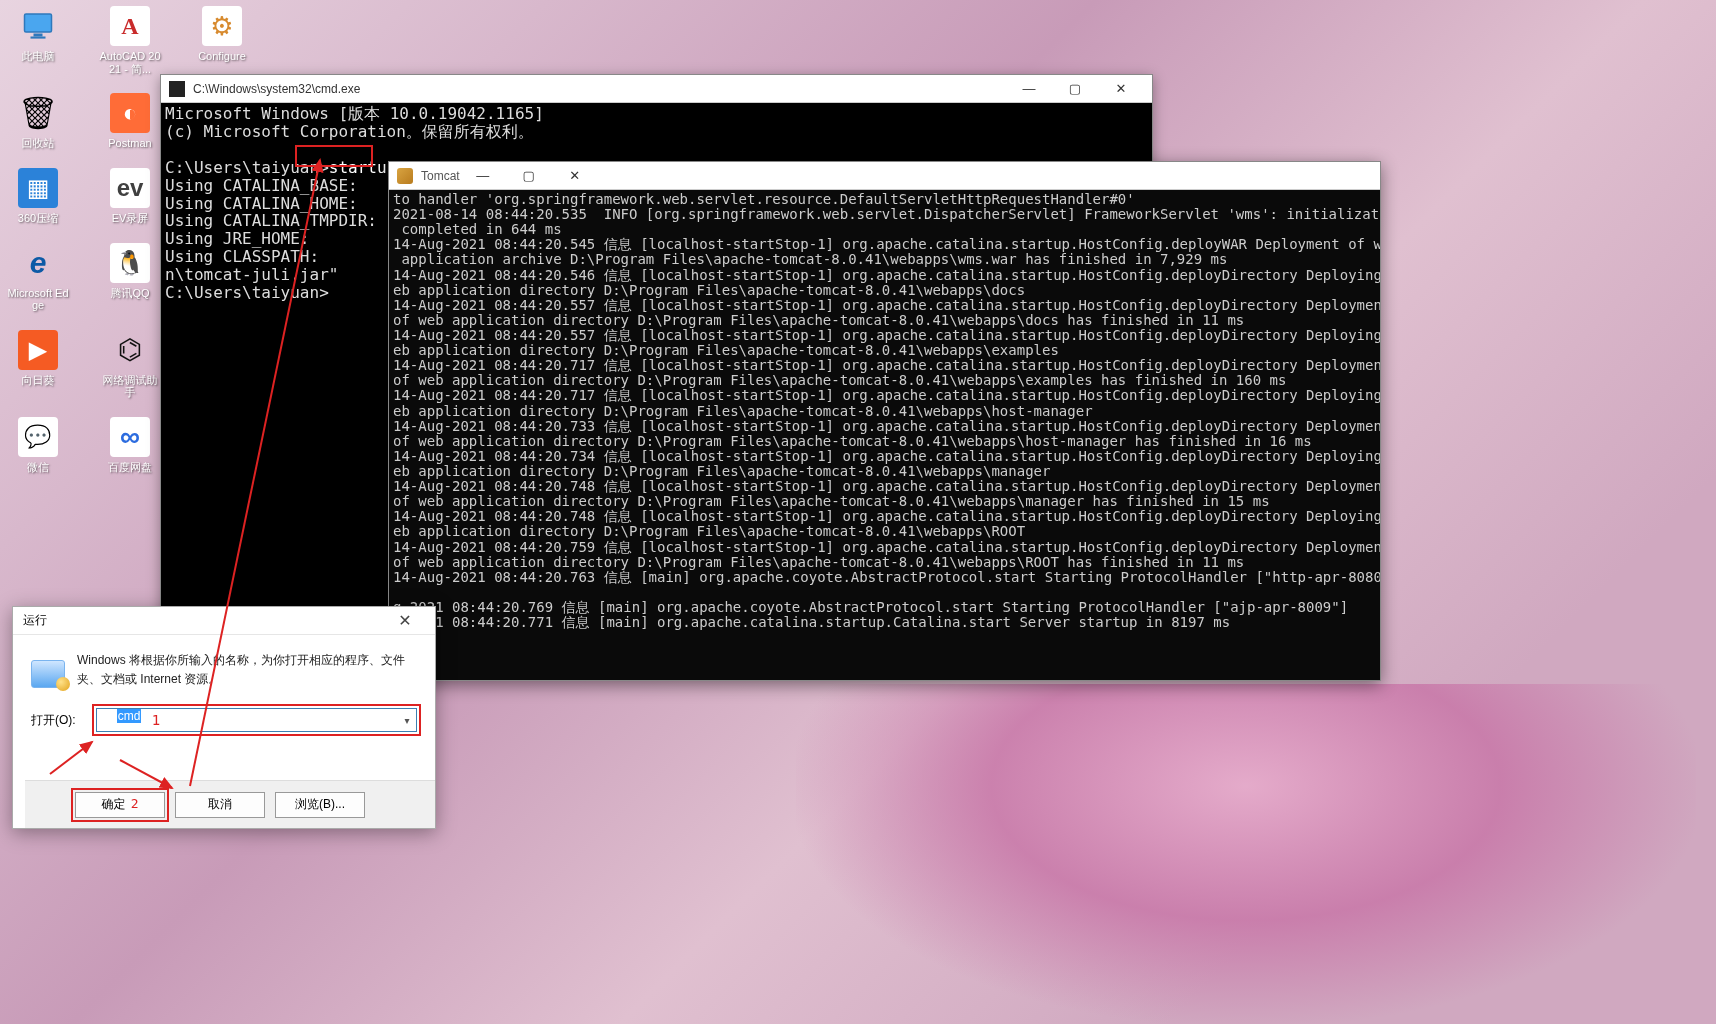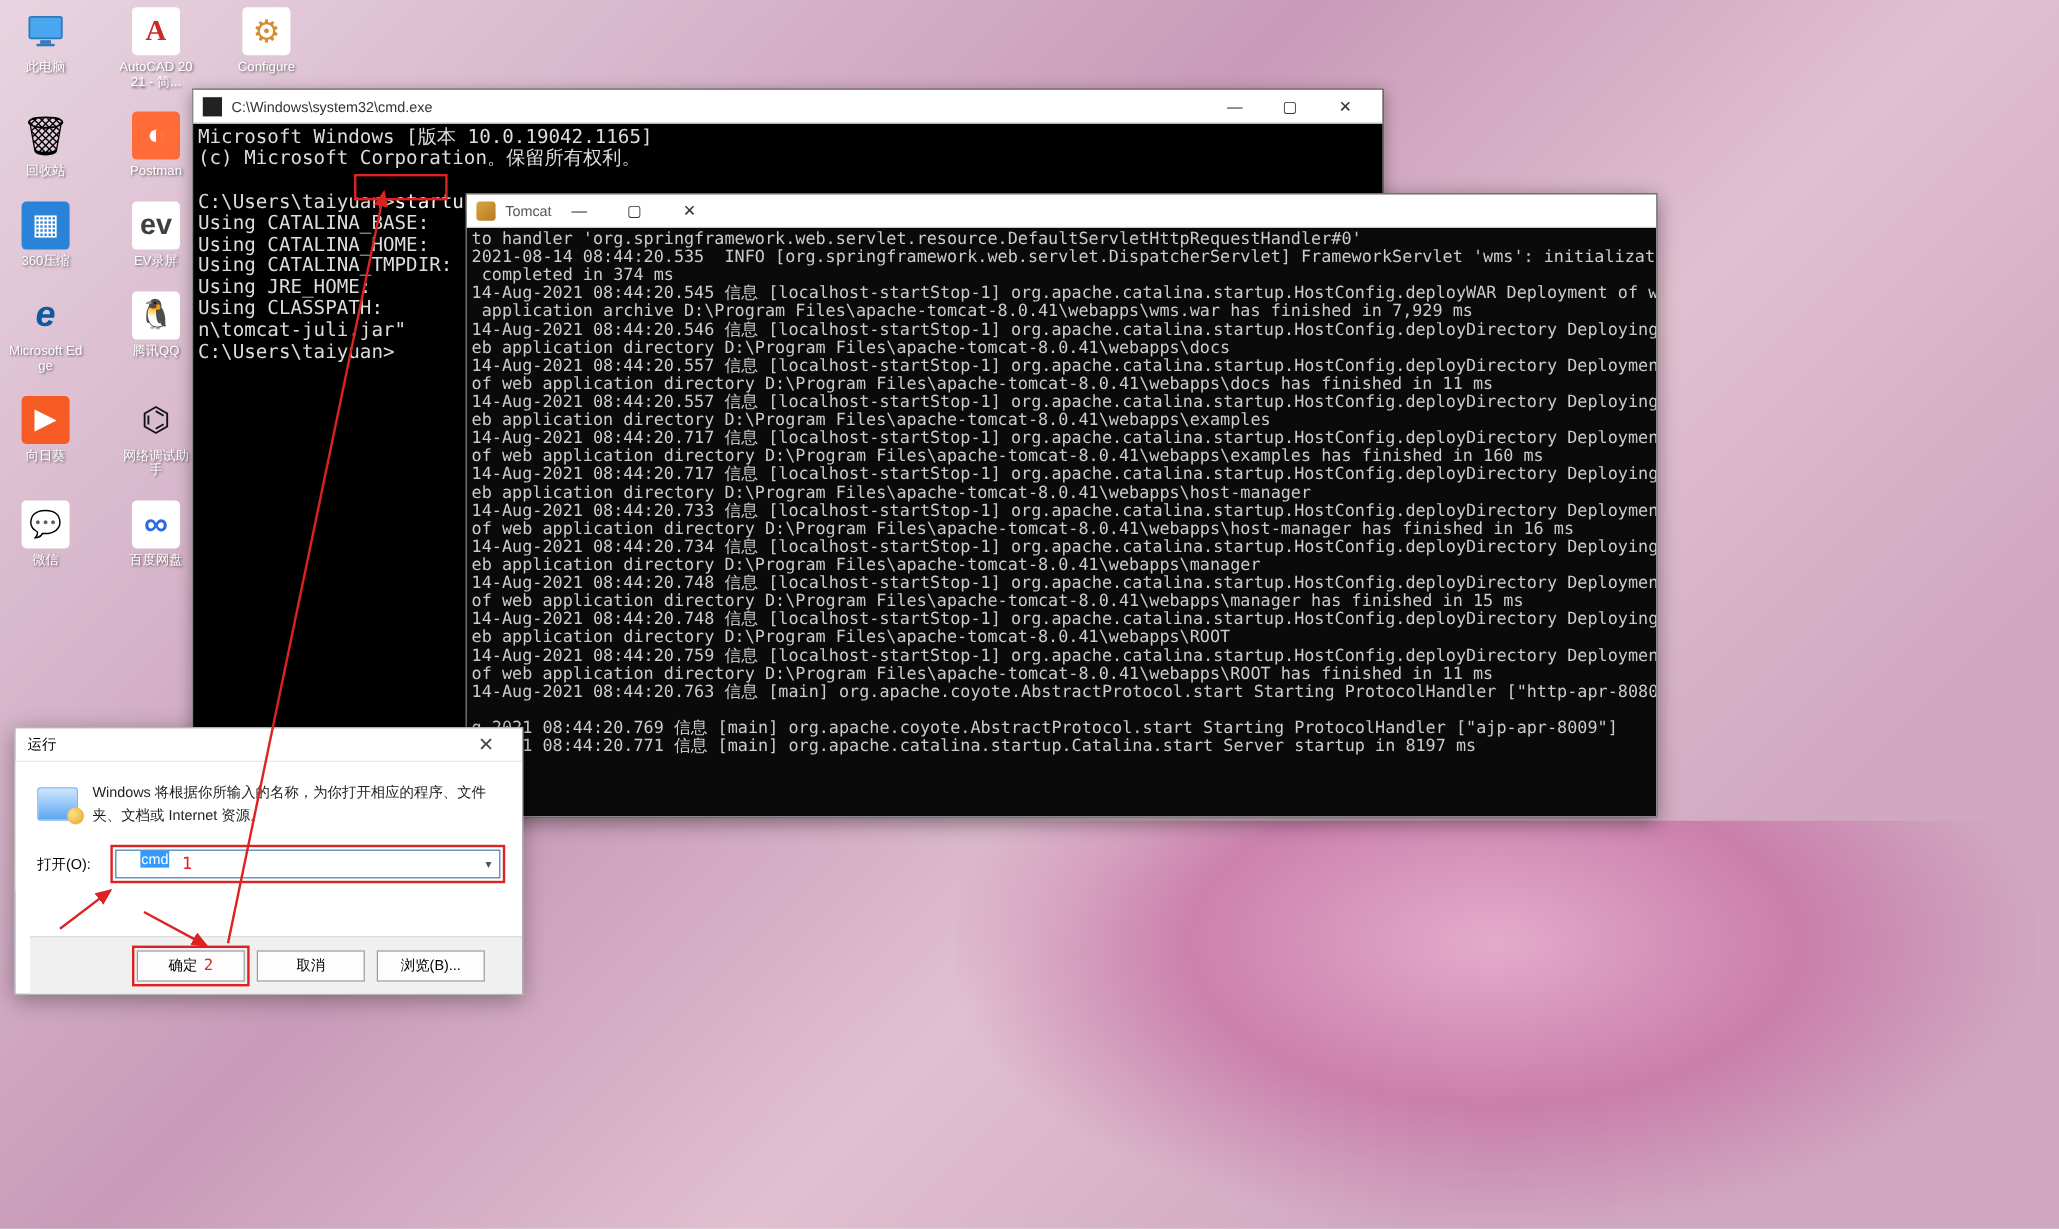--- a/index.html
+++ b/index.html
@@ -87,21 +87,21 @@
     background: #fff; border: 1px solid #aaa; box-shadow: 0 4px 18px rgba(0,0,0,.35);
     font-size: 12px;
   }
   .run-title {
     height: 28px; display: flex; align-items: center; padding: 0 10px;
     border-bottom: 1px solid #e6e6e6;
   }
   .run-title .spacer { flex: 1; }
   .run-close { width: 40px; text-align: center; font-size: 16px; cursor: pointer; color: #444; }
   .run-body { padding: 16px 18px 10px 18px; background: #fff; }
-  .run-body .rowtop { display: flex; gap: 12px; align-items: center; }
+  .run-body .rowtop { display: flex; gap: 12px; align-items: flex-end; }
   .run-ico {
     width: 34px; height: 28px; flex: 0 0 34px;
     background: linear-gradient(180deg, #cfe6ff 0%, #5aa7f0 100%);
     border: 1px solid #7ab4ef; border-radius: 3px; position: relative;
   }
   .run-ico::after { content: ""; position: absolute; right: -6px; bottom: -4px; width: 14px; height: 14px; background: radial-gradient(circle at 35% 35%, #ffe28a, #e2a21a); border-radius: 50%; }
   .run-desc { font-size: 12px; color: #222; line-height: 1.55; }
   .open-row { margin-top: 20px; display: flex; align-items: center; gap: 20px; }
   .open-row label { font-size: 12px; }
   .combo-wrap { position: relative; flex: 1; }
@@ -113,21 +113,21 @@
   }
   .combo-arrow {
     position: absolute; right: 1px; top: 1px; width: 18px; height: 22px;
     display: flex; align-items: center; justify-content: center;
     color: #555; font-size: 10px; pointer-events: none;
   }
   .sel { background: #3399ff; color: #fff; padding: 0 1px; }
   .run-footer {
     position: absolute; left: 0; right: 0; bottom: 0; height: 48px;
     background: #f0f0f0; border-top: 1px solid #ddd;
-    display: flex; align-items: center; justify-content: flex-end; gap: 10px; padding-right: 31px; margin-left: 12px;
+    display: flex; align-items: center; justify-content: center; gap: 10px; padding-right: 20px; margin-left: 12px;
   }
   .run-footer button {
     width: 90px; height: 26px; background: #fdfdfd; border: 1px solid #999;
     font-size: 12px; cursor: pointer;
   }
   .btn-ok-wrap { position: relative; }
   .btn-ok-wrap .redbox2 { position: absolute; inset: -4px; border: 2px solid #d22; pointer-events: none; }
   .tag-red { color: #d22; font-family: Consolas, monospace; font-size: 13px; margin-left: 2px; }
   .tagpos { position: absolute; color: #d22; font-family: Consolas, monospace; font-size: 14px; }
 
@@ -245,21 +245,21 @@
   <div class="tc-title">
     <span class="ticon2"></span>
     <span>Tomcat</span>
     <span class="spacer"></span>
     <span class="win-btn">—</span>
     <span class="win-btn">▢</span>
     <span class="win-btn">✕</span>
   </div>
   <div class="tc-body"><span>to handler 'org.springframework.web.servlet.resource.DefaultServletHttpRequestHandler#0'</span>
 <span>2021-08-14 08:44:20.535  INFO [org.springframework.web.servlet.DispatcherServlet] FrameworkServlet 'wms': initialization</span>
-<span> completed in 374 ms</span>
+<span> completed in 644 ms</span>
 <span>14-Aug-2021 08:44:20.545 信息 [localhost-startStop-1] org.apache.catalina.startup.HostConfig.deployWAR Deployment of web</span>
 <span> application archive D:\Program Files\apache-tomcat-8.0.41\webapps\wms.war has finished in 7,929 ms</span>
 <span>14-Aug-2021 08:44:20.546 信息 [localhost-startStop-1] org.apache.catalina.startup.HostConfig.deployDirectory Deploying w</span>
 <span>eb application directory D:\Program Files\apache-tomcat-8.0.41\webapps\docs</span>
 <span>14-Aug-2021 08:44:20.557 信息 [localhost-startStop-1] org.apache.catalina.startup.HostConfig.deployDirectory Deployment</span>
 <span>of web application directory D:\Program Files\apache-tomcat-8.0.41\webapps\docs has finished in 11 ms</span>
 <span>14-Aug-2021 08:44:20.557 信息 [localhost-startStop-1] org.apache.catalina.startup.HostConfig.deployDirectory Deploying w</span>
 <span>eb application directory D:\Program Files\apache-tomcat-8.0.41\webapps\examples</span>
 <span>14-Aug-2021 08:44:20.717 信息 [localhost-startStop-1] org.apache.catalina.startup.HostConfig.deployDirectory Deployment</span>
 <span>of web application directory D:\Program Files\apache-tomcat-8.0.41\webapps\examples has finished in 160 ms</span>

